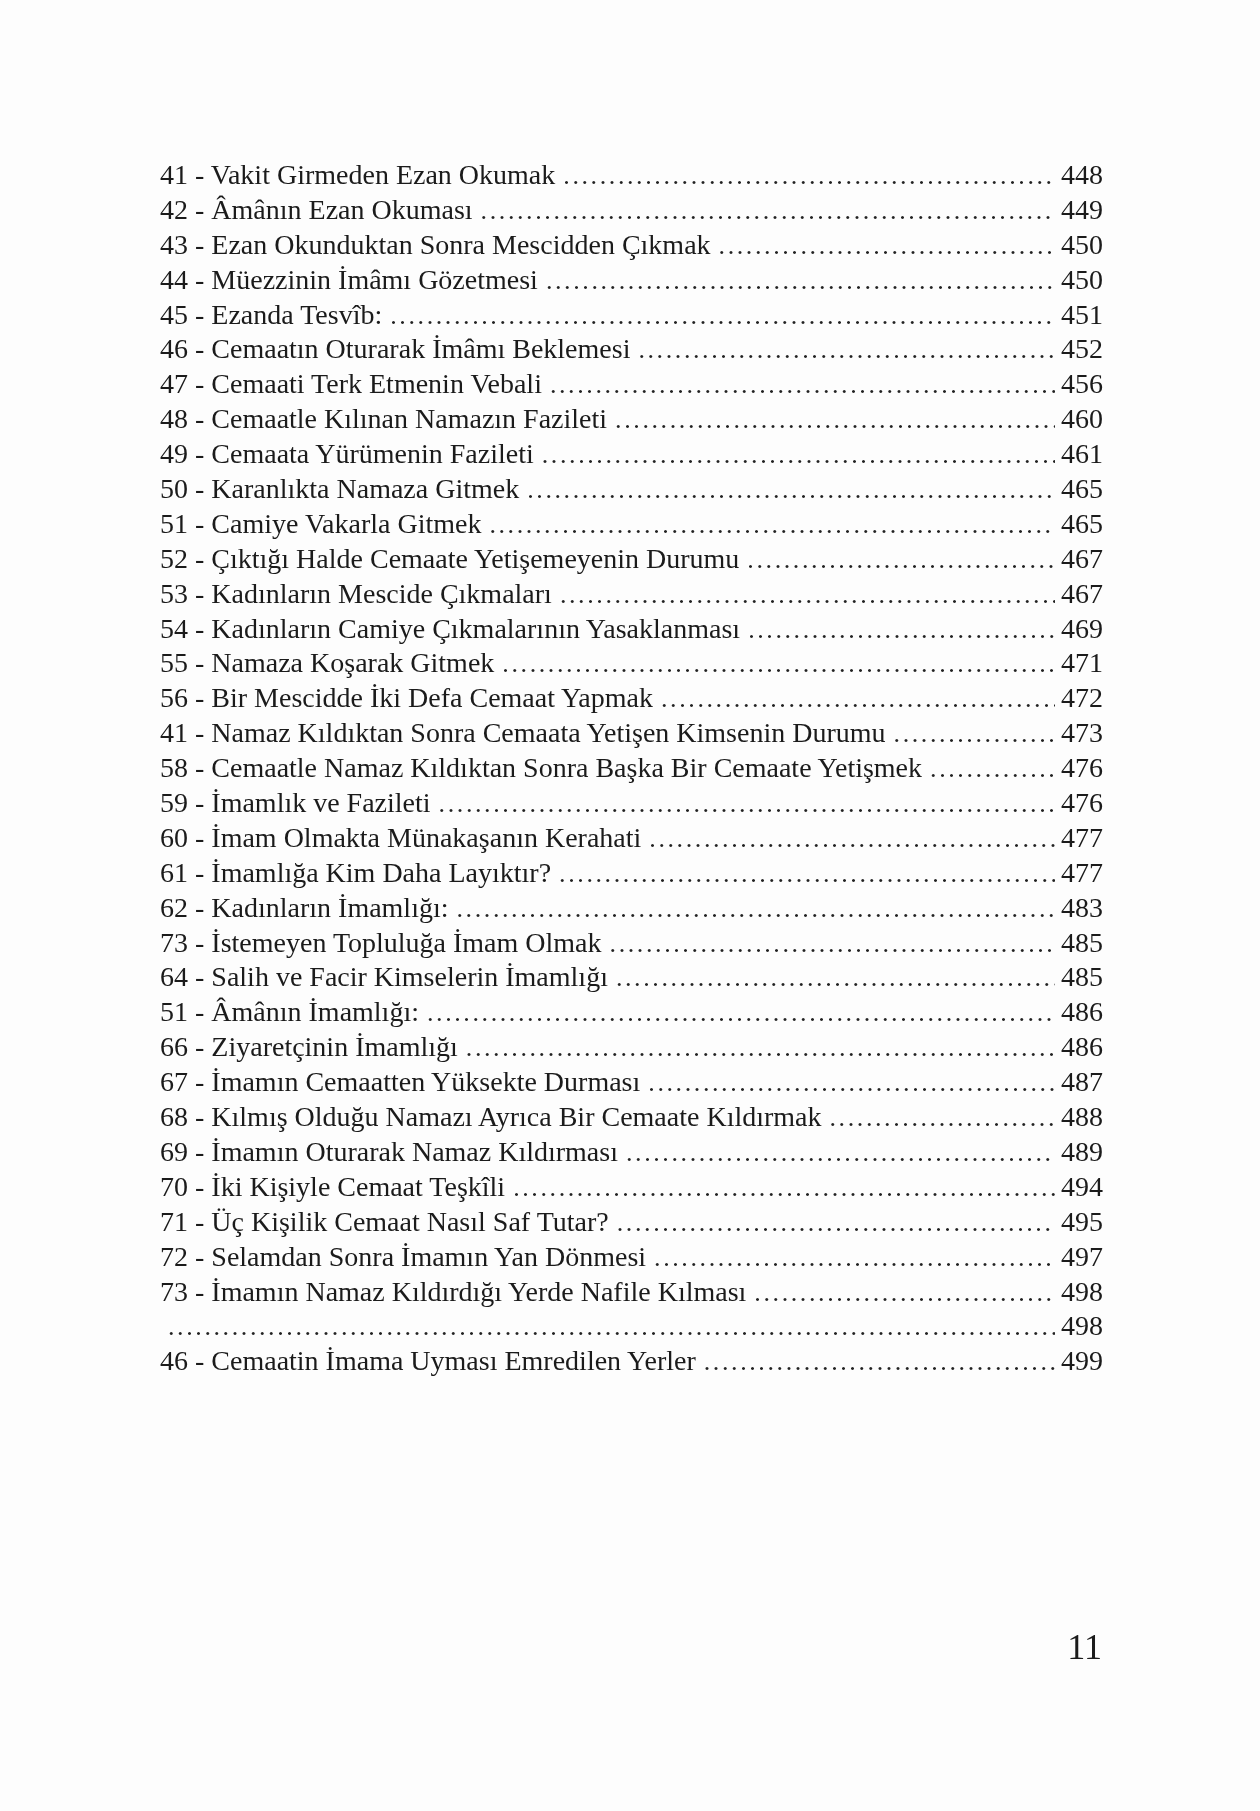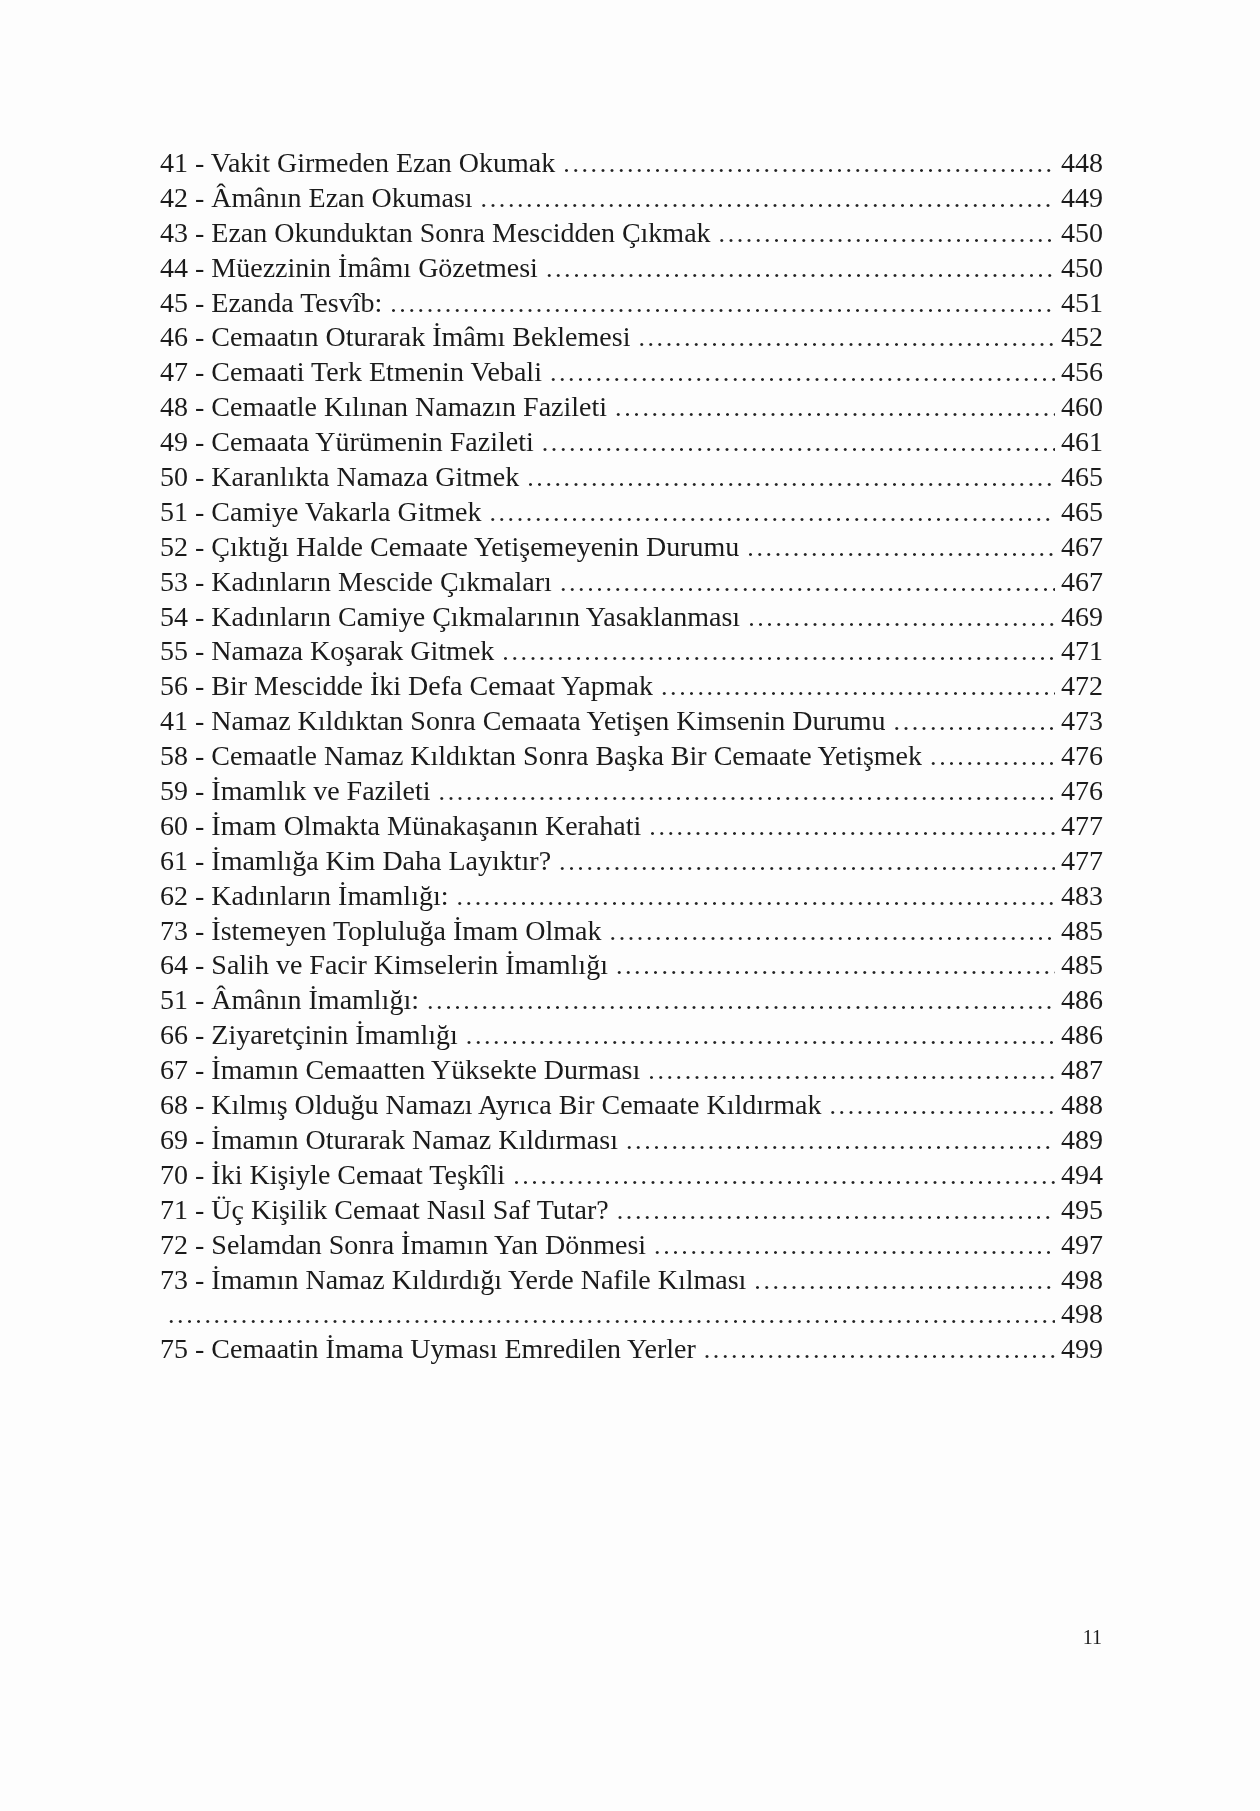--- a/index.html
+++ b/index.html
@@ -9,21 +9,21 @@
     width: 1260px;
     height: 1811px;
     background: #fdfdfd;
     color: #1b1b1b;
     font-family: "Liberation Serif", "DejaVu Serif", serif;
     overflow: hidden;
   }
   .toc {
     position: absolute;
     left: 160px;
-    top: 146px;
+    top: 158px;
     width: 943px;
   }
   .toc-row {
     display: flex;
     align-items: baseline;
     height: 34.9px;
     line-height: 34.9px;
     font-size: 28px;
     white-space: nowrap;
   }
@@ -38,21 +38,21 @@
     content: "................................................................................................................................................................";
     font-size: 26px;
     letter-spacing: 2.6px;
     color: #222222;
   }
   .toc-page { flex: 0 0 auto; }
   .footer-page-num {
     position: absolute;
     top: 1626px;
     right: 158px;
-    font-size: 20px;
+    font-size: 36px;
     color: #1b1b1b;
   }
 </style>
 </head>
 <body>
 
 <div class="page">
   <main class="toc">
   <div class="toc-row">
     <span class="toc-label">41 - Vakit Girmeden Ezan Okumak</span>
@@ -251,19 +251,19 @@
     <span class="toc-dots"></span>
     <span class="toc-page">498</span>
   </div>
 
   <div class="toc-row">
     <span class="toc-dots"></span>
     <span class="toc-page">498</span>
   </div>
 
   <div class="toc-row">
-    <span class="toc-label">75 - Cemaatin İmama Uyması Emredilen Yerler</span>
+    <span class="toc-label">46 - Cemaatin İmama Uyması Emredilen Yerler</span>
     <span class="toc-dots"></span>
     <span class="toc-page">499</span>
   </div>
 </main>
   <div class="footer-page-num">11</div>
 </div>
 
 </body></html>

